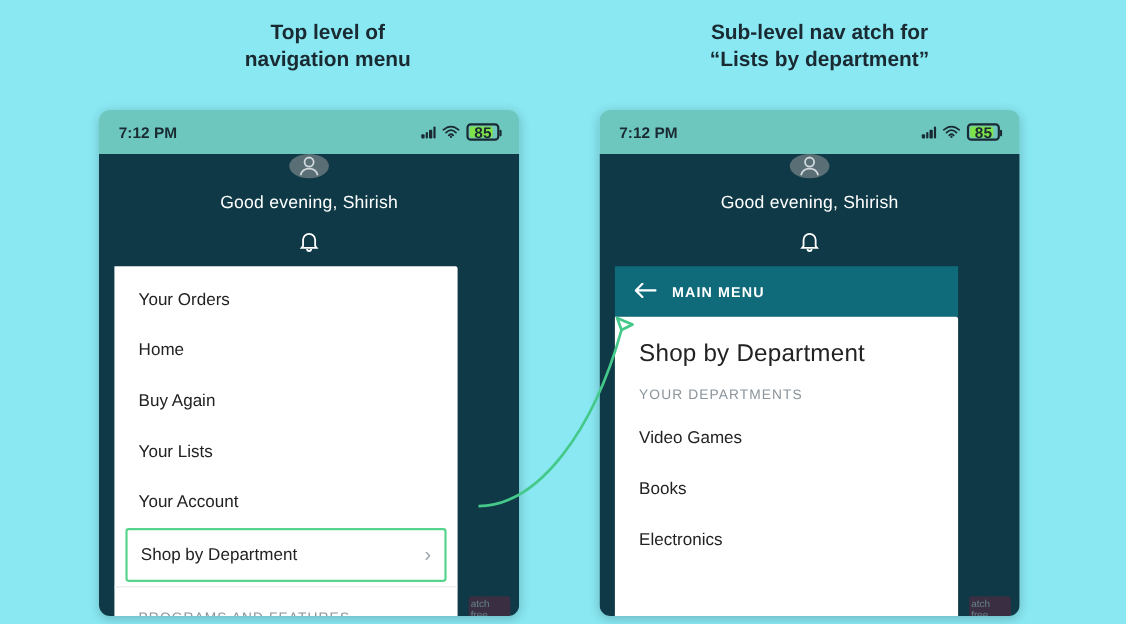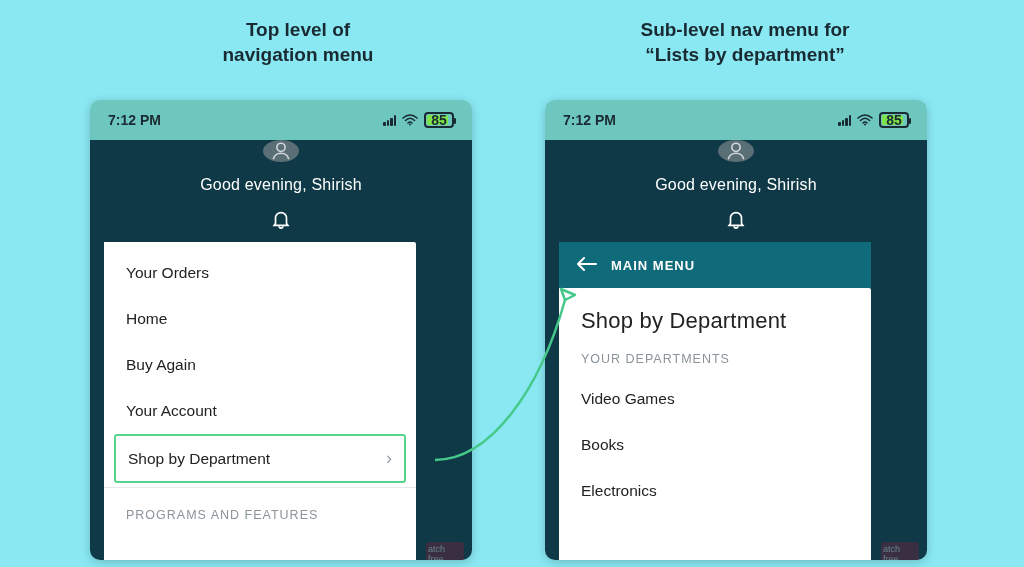--- a/index.html
+++ b/index.html
@@ -160,21 +160,21 @@
   }
 </style>
 </head>
 <body>
 
 <div class="caption" style="left:198px; top:18px; width:200px;">
   <span>Top level of</span><br>
   <span>navigation menu</span>
 </div>
 <div class="caption" style="left:600px; top:18px; width:290px;">
-  <span>Sub-level nav menu for</span><br>
+  <span>Sub-level nav atch for</span><br>
   <span>“Lists by department”</span>
 </div>
 
 <div class="phone left">
   <div class="statusbar">
     <span>7:12 PM</span>
     <div class="right-icons">
       <span class="signal">
           <span></span>
           <span></span>
@@ -223,20 +223,23 @@
     <div class="panel-white">
       <div class="menu-list">
         <div class="menu-item">
             <span>Your Orders</span>
           </div>
         <div class="menu-item">
             <span>Home</span>
           </div>
         <div class="menu-item">
             <span>Buy Again</span>
+          </div>
+        <div class="menu-item">
+            <span>Your Lists</span>
           </div>
         <div class="menu-item">
             <span>Your Account</span>
           </div>
         <div class="menu-item highlight-box">
           <span>Shop by Department</span>
           <span class="chev">›</span>
         </div>
         <div class="thin-divider"></div>
         <div class="section-label">PROGRAMS AND FEATURES</div>

